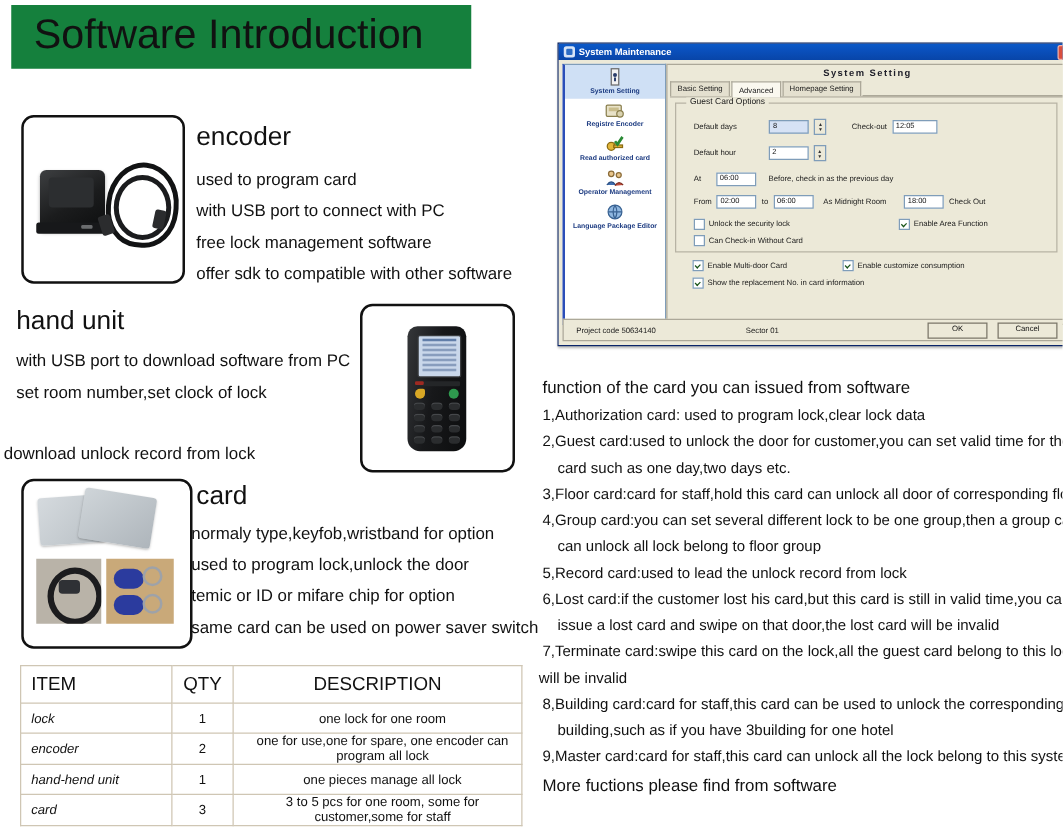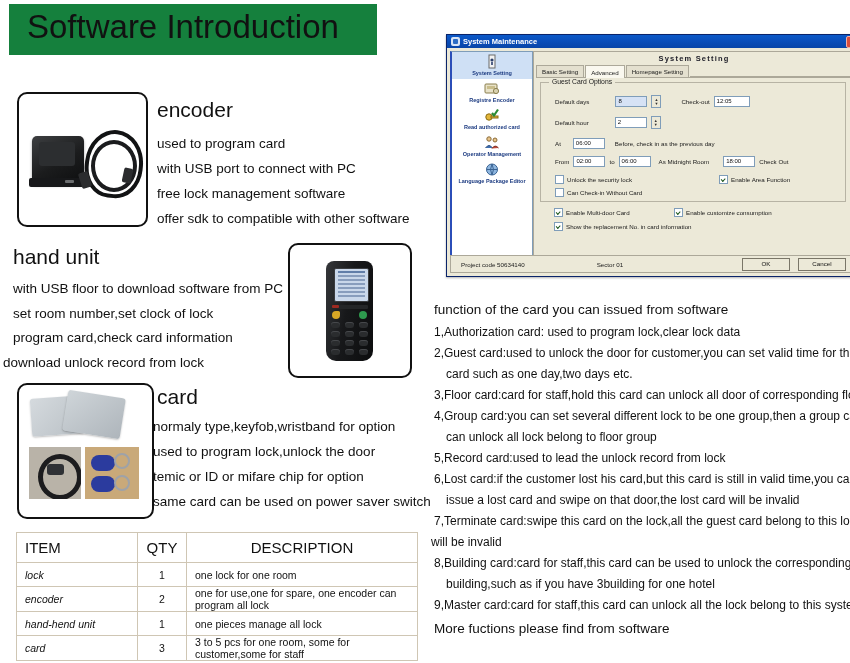--- a/index.html
+++ b/index.html
@@ -144,21 +144,21 @@
   }
   .spec-table th{
     height:29px;font-weight:normal;font-size:15px;color:#111;
   }
   .spec-table th.c-item{text-align:left;padding-left:8px;width:112px;}
   .spec-table th.c-qty{text-align:center;width:48px;}
   .spec-table th.c-desc{text-align:center;}
   .spec-table td{height:23px;font-size:10.5px;color:#111;}
   .spec-table td.c-item{padding-left:8px;font-style:italic;}
   .spec-table td.c-qty{text-align:center;}
-  .spec-table td.c-desc{padding-left:8px;}
+  .spec-table td.c-desc{padding-left:8px;text-align:center;}
 
   
   .win{
     position:absolute;left:433px;top:34px;width:414px;height:241px;
     background:#ece9d8;border:1px solid #0a246a;
     font-family:"Liberation Sans", sans-serif;
     box-shadow:0 1px 2px rgba(0,0,0,.3);
     margin-left:13px;
   }
   .win-title{
@@ -287,23 +287,22 @@
     <div class="enc-plug2"></div>
   </div>
 
   <div class="sec-title" style="left:157px;top:98px;">encoder</div>
   <div class="sec-line" style="left:157px;top:136px;">used to program card</div>
   <div class="sec-line" style="left:157px;top:161px;">with USB port to connect with PC</div>
   <div class="sec-line" style="left:157px;top:186px;">free lock management software</div>
   <div class="sec-line" style="left:157px;top:211px;">offer sdk to compatible with other software</div>
 
   <div class="sec-title" style="left:13px;top:245px;">hand unit</div>
-  <div class="sec-line" style="left:13px;top:281px;">with USB floor to download software from PC</div>
+  <div class="sec-line" style="left:13px;top:281px;">with USB port to download software from PC</div>
   <div class="sec-line" style="left:13px;top:306px;">set room number,set clock of lock</div>
-  <div class="sec-line" style="left:13px;top:330px;">program card,check card information</div>
   <div class="sec-line" style="left:3px;top:355px;">download unlock record from lock</div>
 
   <div class="frame hand-frame">
     <div class="hu-body">
       <div class="hu-screen">
         <i></i>
           <i></i>
           <i></i>
           <i></i>
           <i></i>

